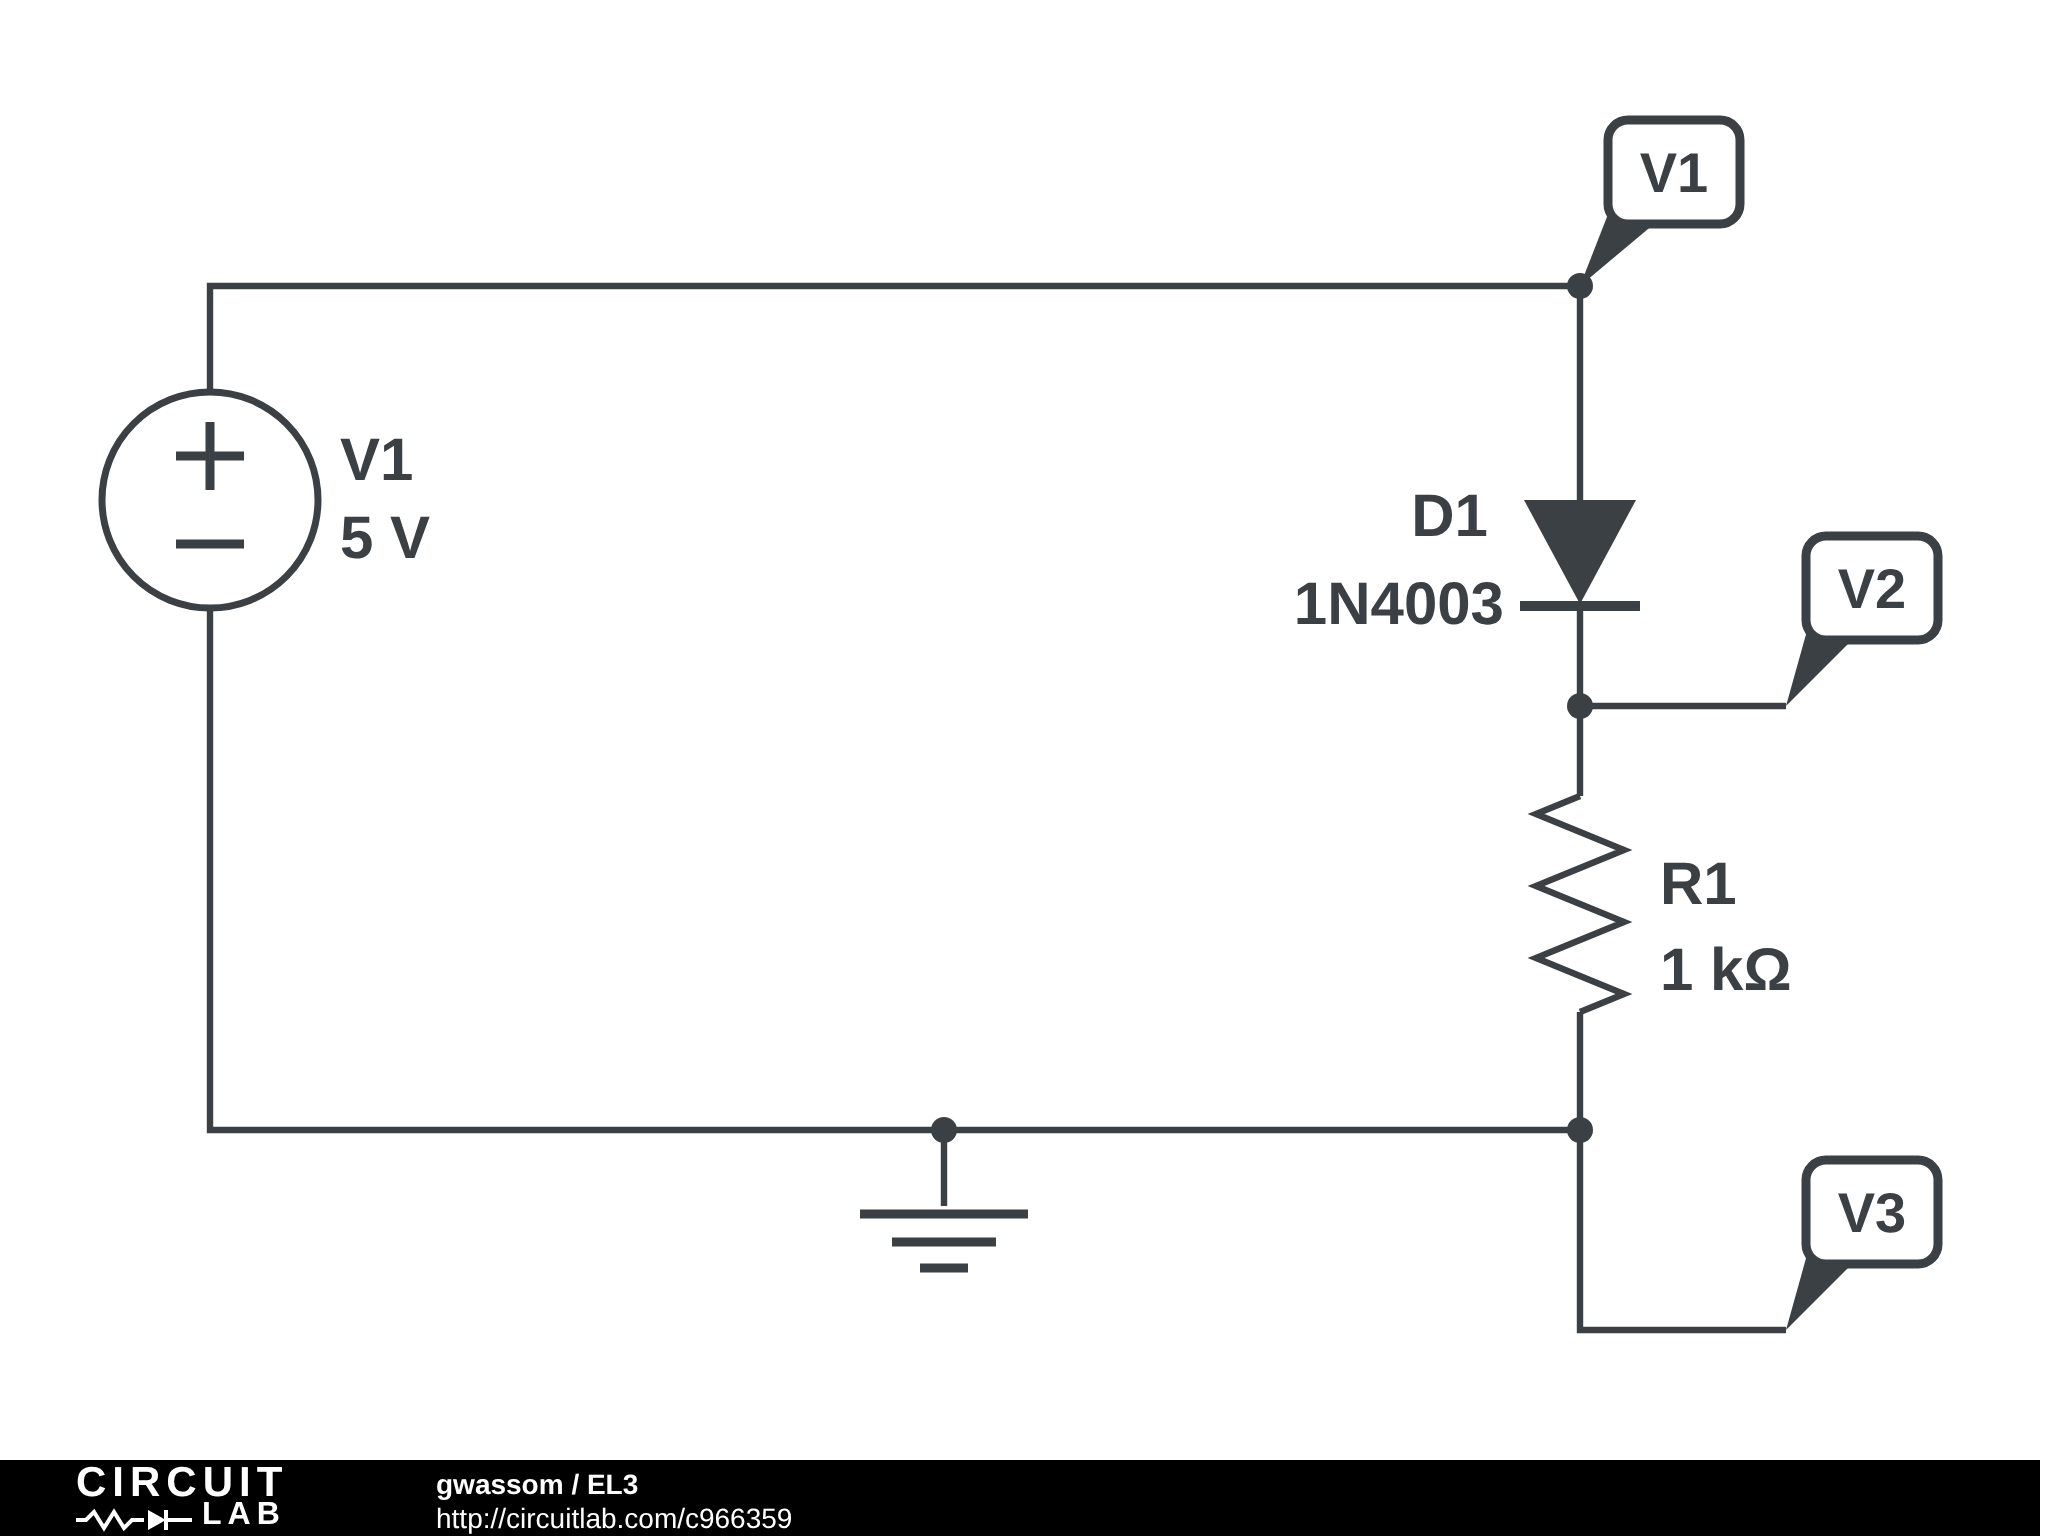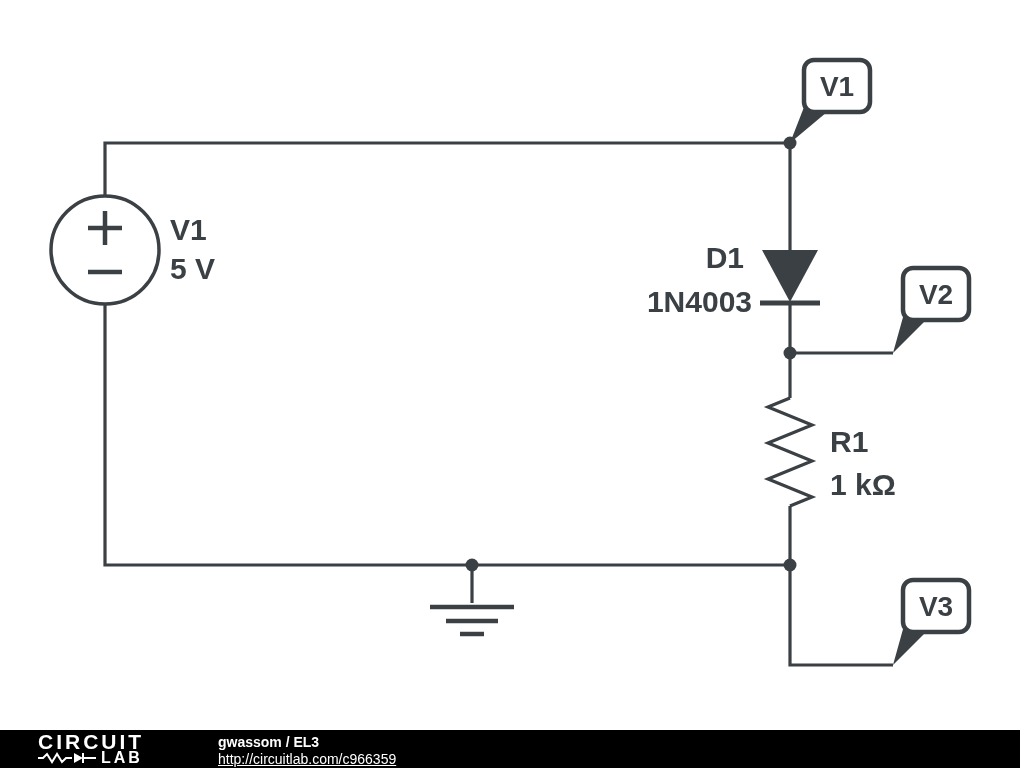--- a/index.html
+++ b/index.html
@@ -21,26 +21,26 @@
   .node { fill: currentColor; stroke: none; }
   .filled { fill: currentColor; stroke: none; }
   .comp-label { fill: currentColor; font-size: 30px; font-weight: bold; }
   .probe-box { fill: var(--background); stroke: currentColor; stroke-width: 4.5; }
   .probe-label { fill: currentColor; font-size: 28px; font-weight: bold; text-anchor: middle; }
   .anchor-end { text-anchor: end; }
 
   .footer { position: absolute; left: 0; top: 730px; width: 1020px; height: 38px; background: var(--footer-bg); color: var(--footer-text); }
   .logo { position: absolute; left: 38px; top: 3px; }
   .logo-line1 { font-size: 21px; font-weight: bold; letter-spacing: 3px; line-height: 17px; }
-  .logo-line2 { display: flex; align-items: center; gap: 5px; margin-top: 0px; }
+  .logo-line2 { display: flex; align-items: flex-end; gap: 5px; margin-top: 0px; }
   .logo-line2 .lab { font-size: 16px; font-weight: bold; letter-spacing: 3px; line-height: 16px; }
   .logo-zig { color: var(--footer-text); }
   .meta { position: absolute; left: 218px; top: 4px; line-height: 17px; }
   .meta-title { font-size: 14px; font-weight: bold; }
-  .meta-url { font-size: 14px; font-weight: normal; text-decoration: underline; }
+  .meta-url { font-size: 14px; font-weight: normal; }
 </style>
 </head>
 <body>
 
 <div class="page">
 
   <svg class="schematic-svg" width="1024" height="730" viewBox="0 0 1024 730">
 
     <g>
       <path class="wire" d="M105,196 V143 H790"></path>

